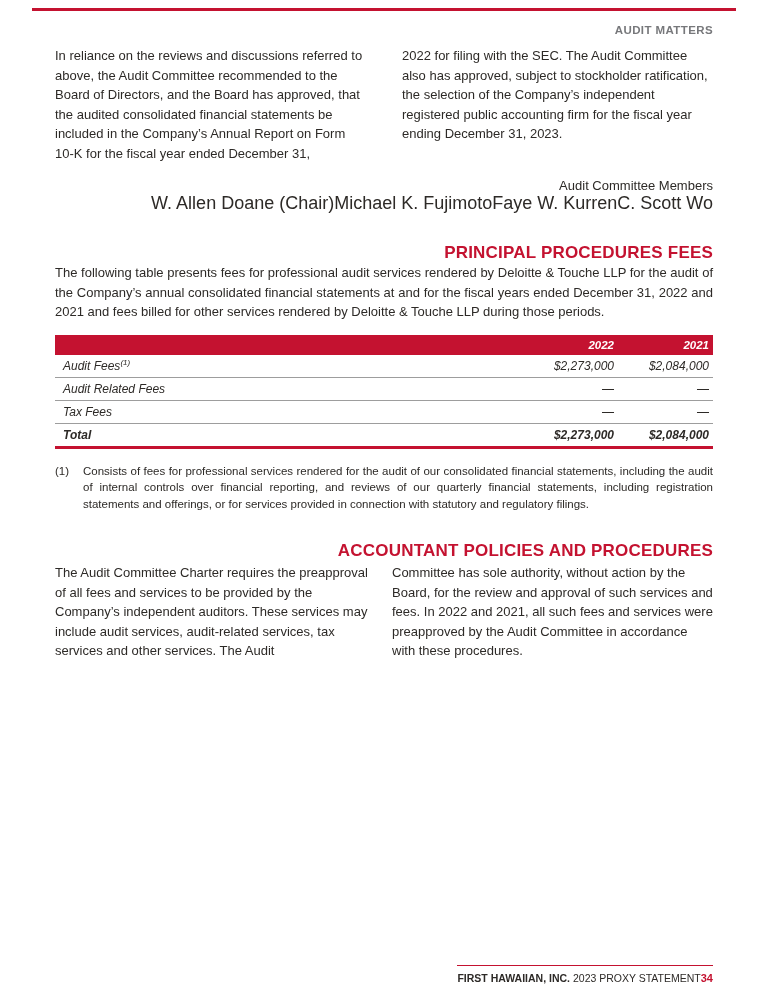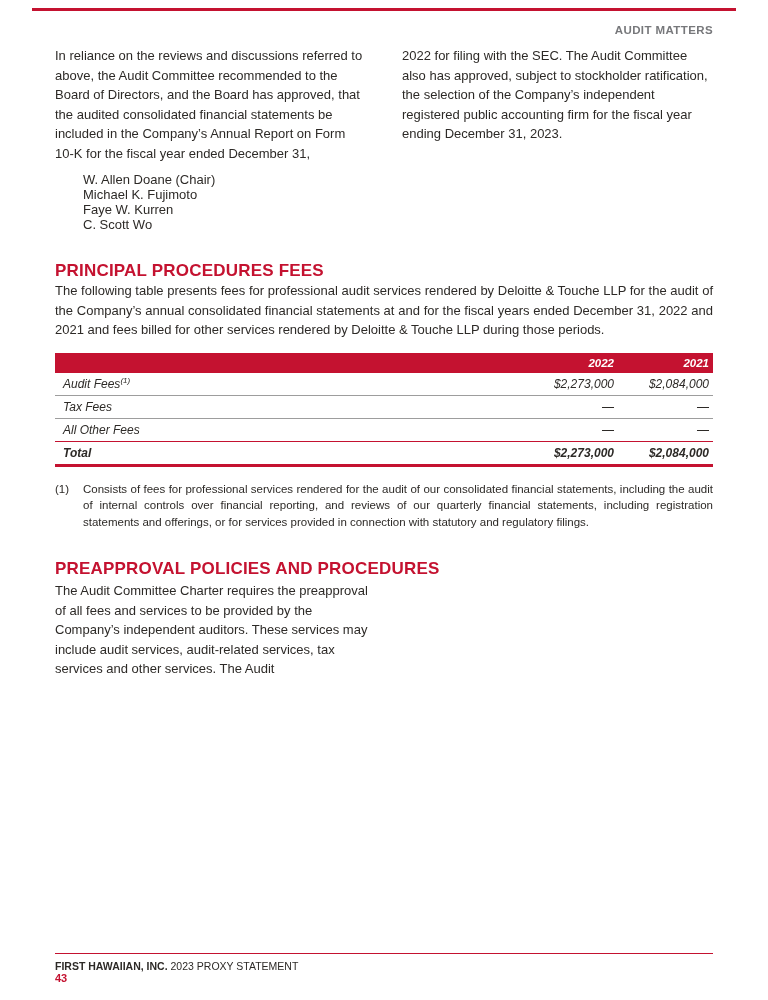--- a/index.html
+++ b/index.html
@@ -15,20 +15,21 @@
     font-family:"Liberation Sans", sans-serif;
     color:var(--ink);
     position:relative;
     overflow:hidden;
   }
   .page{
     width:768px; height:1000px;
     padding:0 55px;
     display:flex; flex-direction:column;
     position:relative;
+    align-items:flex-end;
   }
   .top-rule{
     position:absolute; top:8px; left:32px; right:32px;
     height:3px; background:var(--red);
   }
   .running-head{
     margin-top:24px;
     text-align:right;
     font-size:11.5px; font-weight:bold; letter-spacing:.4px;
     color:var(--gray);
@@ -41,25 +42,23 @@
   .intro{ margin-top:10px; }
   .body-text{
     font-size:13px; line-height:19.5px;
   }
   .committee-title{
     margin-top:15px;
     text-align:center;
     font-size:13px;
   }
   .members{
-    margin-top:9px;
     display:flex; justify-content:space-between;
     padding-left:28px;
-    font-size:13px;
-    flex-direction:column;
+    font-size:18px;
   }
   .section-heading{
     margin-top:29px;
     color:var(--red);
     font-size:17px; font-weight:bold;
     letter-spacing:.2px;
   }
   .fees-intro{
     text-align:justify;
   }
@@ -111,39 +110,39 @@
     margin-top:auto;
     padding-bottom:16px;
   }
   .footer-rule{
     height:1px; background:var(--red);
     margin-bottom:6px;
   }
   .footer-line{
     display:flex; justify-content:space-between; align-items:baseline;
     font-size:10.5px;
-    flex-direction:column;
   }
   .footer-company{ font-weight:bold; }
   .footer-page{ color:var(--red); font-weight:bold; font-size:11px; }
 </style>
 </head>
 <body>
 
 <div class="page">
 
   <div class="top-rule"></div>
 
   <div class="running-head">AUDIT MATTERS</div>
 
   <div class="two-col intro">
     <p class="body-text">In reliance on the reviews and discussions referred to above, the Audit Committee recommended to the Board of Directors, and the Board has approved, that the audited consolidated financial statements be included in the Company’s Annual Report on Form 10-K for the fiscal year ended December 31,</p>
     <p class="body-text">2022 for filing with the SEC. The Audit Committee also has approved, subject to stockholder ratification, the selection of the Company’s independent registered public accounting firm for the fiscal year ending December 31, 2023.</p>
   </div>
 
+  <div class="committee-title">Audit Committee Members</div>
 
   <div class="members">
     <span>W. Allen Doane (Chair)</span>
     <span>Michael K. Fujimoto</span>
     <span>Faye W. Kurren</span>
     <span>C. Scott Wo</span>
   </div>
 
   <h2 class="section-heading">PRINCIPAL PROCEDURES FEES</h2>
 
@@ -159,52 +158,53 @@
     </thead>
     <tbody>
       <tr class="data-row">
         <td class="label">
           <span>Audit Fees</span><sup class="fn">(1)</sup>
         </td>
         <td class="num">$2,273,000</td>
         <td class="num">$2,084,000</td>
       </tr>
       <tr class="data-row">
+        <td class="label">Audit Related Fees</td>
+        <td class="num">—</td>
+        <td class="num">—</td>
+      </tr>
+      <tr class="data-row">
         <td class="label">Tax Fees</td>
-        <td class="num">—</td>
-        <td class="num">—</td>
-      </tr>
-      <tr class="data-row last">
-        <td class="label">All Other Fees</td>
         <td class="num">—</td>
         <td class="num">—</td>
       </tr>
       <tr class="total-row">
         <td class="label">Total</td>
         <td class="num">$2,273,000</td>
         <td class="num">$2,084,000</td>
       </tr>
     </tbody>
   </table>
 
   <div class="footnote">
     <span class="marker">(1)</span>
     <span class="fn-text">Consists of fees for professional services rendered for the audit of our consolidated financial statements, including the audit of internal controls over financial reporting, and reviews of our quarterly financial statements, including registration statements and offerings, or for services provided in connection with statutory and regulatory filings.</span>
   </div>
 
-  <h2 class="section-heading">PREAPPROVAL POLICIES AND PROCEDURES</h2>
+  <h2 class="section-heading">ACCOUNTANT POLICIES AND PROCEDURES</h2>
 
   <div class="two-col preapproval-cols">
     <p class="body-text">The Audit Committee Charter requires the preapproval of all fees and services to be provided by the Company’s independent auditors. These services may include audit services, audit-related services, tax services and other services. The Audit</p>
+    <p class="body-text">Committee has sole authority, without action by the Board, for the review and approval of such services and fees. In 2022 and 2021, all such fees and services were preapproved by the Audit Committee in accordance with these procedures.</p>
   </div>
 
   <div class="footer">
     <div class="footer-rule"></div>
     <div class="footer-line">
       <span>
         <span class="footer-company">FIRST HAWAIIAN, INC.</span>
         <span>2023 PROXY STATEMENT</span>
       </span>
-      <span class="footer-page">43</span>
+      <span class="footer-page">34</span>
     </div>
   </div>
 
 </div>
 
 </body></html>

